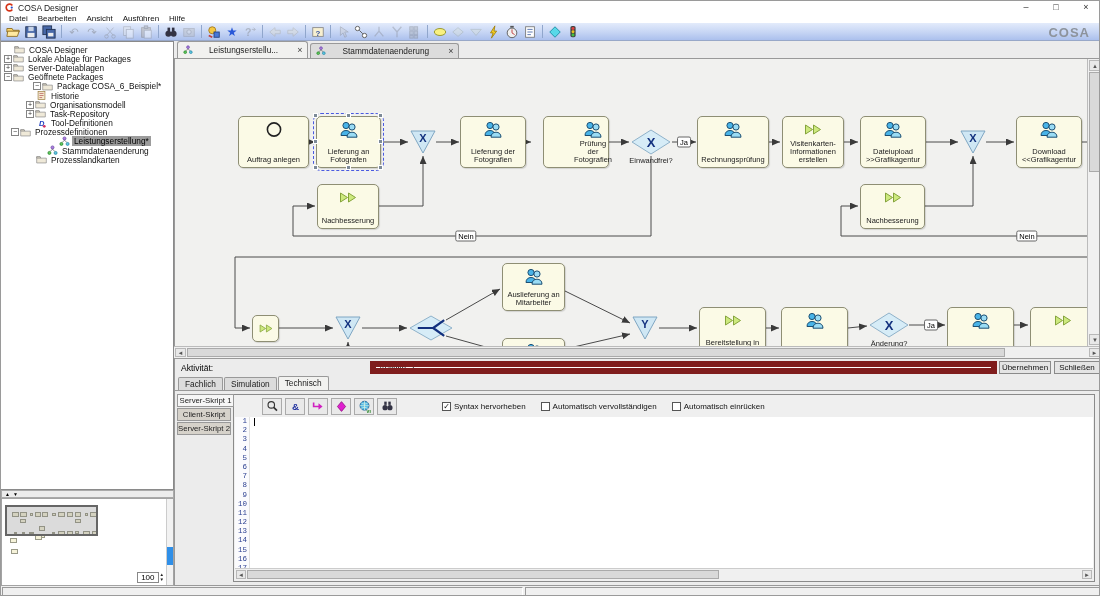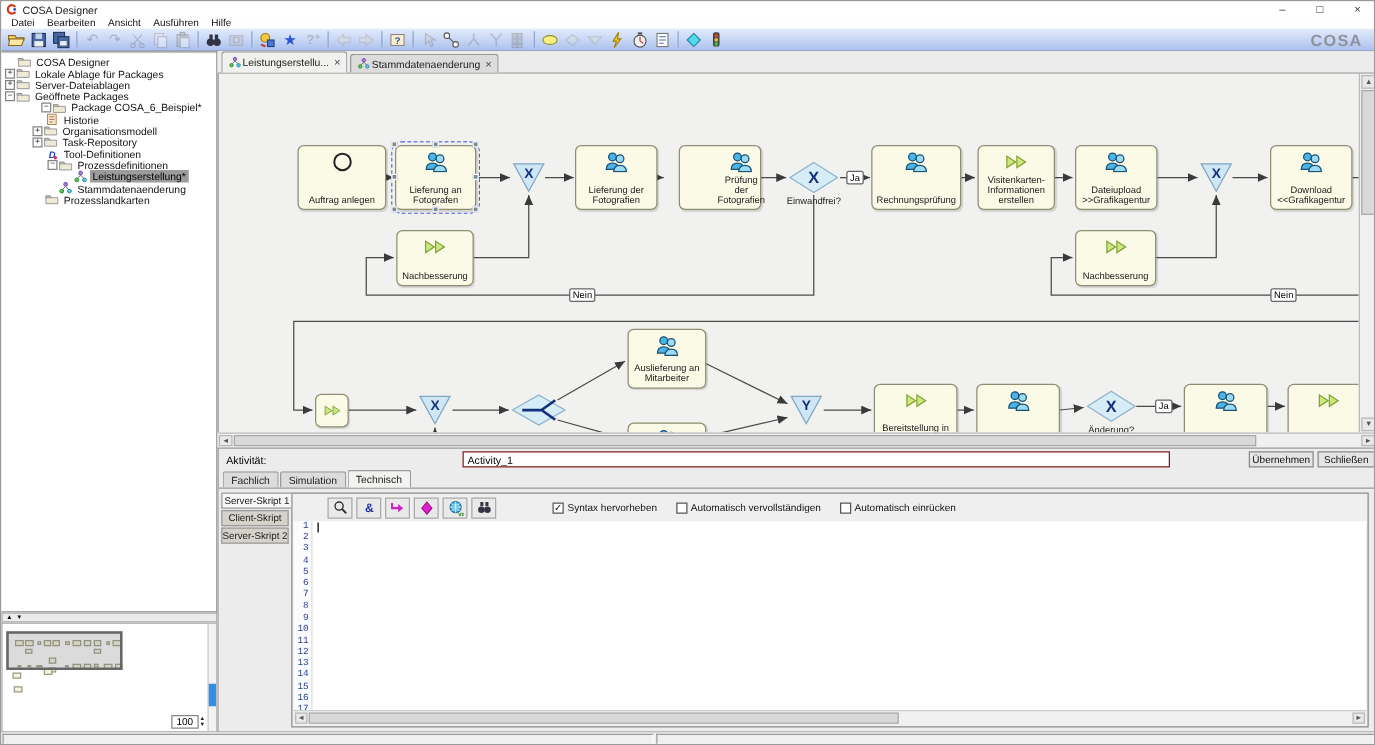--- a/index.html
+++ b/index.html
@@ -34,21 +34,21 @@
 #minimap{position:absolute;left:0;top:497px;width:173px;height:88px;background:#fff;border:1px solid #a3a3a3;overflow:hidden}
 .mini-node{position:absolute;background:#f6f3da;border:1px solid #9a9a88}
 #mini-viewport{position:absolute;border:2px solid #666;background:rgba(125,125,125,.28)}
 #mini-vscroll{position:absolute;right:0;top:0;width:7px;height:86px;background:#f2f2f2;border-left:1px solid #ccc}
 #mini-vthumb{position:absolute;left:0;width:6px;top:48px;height:18px;background:#2f8fe8}
 #mini-zoom{position:absolute;right:9px;bottom:2px;display:flex;align-items:center;gap:1px}
 #mini-zoom .val{border:1px solid #888;background:#fff;padding:0 3px;font-size:8px;height:11px;line-height:10px}
 .spin{display:flex;flex-direction:column;font-size:4.5px;line-height:4.5px;color:#222}
 
 #tabbar{position:absolute;left:173px;top:40px;width:927px;height:18px;background:#ececec;border-bottom:1px solid #999;display:flex;align-items:flex-end;padding-left:3px;gap:2px}
-.tab{height:15px;display:flex;align-items:center;gap:1px;padding:0 5px;border:1px solid #999;border-bottom:none;border-radius:3px 3px 0 0;background:#dcdcdc;font-size:8.3px;color:#222}
+.tab{height:15px;display:flex;align-items:center;gap:16px;padding:0 5px;border:1px solid #999;border-bottom:none;border-radius:3px 3px 0 0;background:#dcdcdc;font-size:8.3px;color:#222}
 .tab.active{background:#f1f1ef;height:17px}
 .tab .ticn svg{width:10px;height:10px;display:block}
 .tab .x{color:#444;font-size:9px;margin-left:3px}
 
 #canvas{position:absolute;left:173px;top:58px;width:913px;height:287px;background:#f1f1ef;overflow:hidden;border-left:1px solid #999}
 #edges{position:absolute;left:0;top:0}
 .node{position:absolute;background:#fbfae6;border:1px solid #8e8e74;border-radius:5px;box-shadow:1px 1px 1px rgba(0,0,0,.13);display:flex;flex-direction:column;align-items:center;justify-content:space-between;padding:4px 2px 3px}
 .node.sel{outline:1px dashed #4a5ae0;outline-offset:2px}
 .node .nicon{flex:none}
 .node .nicon svg{width:20px;height:17px;display:block}
@@ -61,21 +61,21 @@
 .handle{position:absolute;width:5px;height:5px;background:#7d8a98;border:1px solid #fff}
 
 .sb{position:absolute;background:#f0f0f0}
 .sb-btn{position:absolute;background:#e8e8e8;border:1px solid #b8b8b8;color:#555;text-align:center;font-size:6px}
 .sb-thumb{position:absolute;background:#d9d9d9;border:1px solid #aaa}
 #vscroll{left:1086px;top:58px;width:14px;height:287px;border-left:1px solid #bbb}
 #hscroll{left:173px;top:345px;width:927px;height:12px;border-top:1px solid #bbb}
 
 #bottom{position:absolute;left:173px;top:357px;width:927px;height:228px;background:#ececec;border:1px solid #999}
 #act-label{position:absolute;left:6px;top:4px;font-size:8.5px}
-#act-field{position:absolute;left:195px;top:2px;width:566px;height:13px;border:1px solid #7f1d1d;background:#fff;font-size:8.5px;font-family:"Liberation Sans",sans-serif;padding:0 3px}
+#act-field{position:absolute;left:195px;top:2px;width:627px;height:13px;border:6px solid #7f1d1d;background:#fff;font-size:8.5px;font-family:"Liberation Sans",sans-serif;padding:0 3px}
 .pbtn{position:absolute;top:2px;height:13px;background:#e4e4e4;border:1px solid #8a8a8a;font-size:8px;text-align:center;line-height:11px;color:#111}
 #btn-apply{left:824px;width:52px}
 #btn-close{left:879px;width:46px}
 #ptabs{position:absolute;left:3px;top:17px;display:flex;align-items:flex-end;gap:1px}
 .ptab{height:13px;padding:0 6px;border:1px solid #999;border-bottom:none;border-radius:2px 2px 0 0;background:#dcdcdc;font-size:8.3px;line-height:12px;color:#222}
 .ptab.active{background:#f2f2f0;height:14px;position:relative;z-index:3}
 #pcontent{position:absolute;left:0;top:31px;right:0;bottom:0;border-top:1px solid #999;background:#ececec}
 .stab{position:absolute;left:2px;width:54px;height:13px;background:#d6d2ca;border:1px solid #999;font-size:7.8px;text-align:center;line-height:11px;color:#222}
 .stab.active{width:57px;background:#f6f6f6;z-index:4}
 #editor-frame{position:absolute;left:58px;top:3px;right:5px;bottom:3px;border:1px solid #8a8a8a;background:#efefef}
@@ -392,21 +392,21 @@
     </div>
     <div class="tree-row" style="padding-left:34px">
       <span class="ticon">
         <svg viewBox="0 0 16 16">
           <text x="4.5" y="12" font-size="11" font-weight="bold" font-style="italic" fill="#2040c0">D</text>
           <circle cx="12" cy="12" r="2" fill="#d03060"></circle>
         </svg>
       </span>
       <span class="tlabel">Tool-Definitionen</span>
     </div>
-    <div class="tree-row" style="padding-left:37px">
+    <div class="tree-row" style="padding-left:10px">
       <span class="exp">−</span>
       <span class="ticon">
         <svg viewBox="0 0 16 16">
           <path d="M1 4h5l1 2h8v7H1z" fill="#efe9d8" stroke="#8a8a8a"></path>
           <path d="M1 4h5l1 2H1z" fill="#ddd6c4" stroke="#8a8a8a"></path>
         </svg>
       </span>
       <span class="tlabel">Prozessdefinitionen</span>
     </div>
     <div class="tree-row" style="padding-left:57px">

